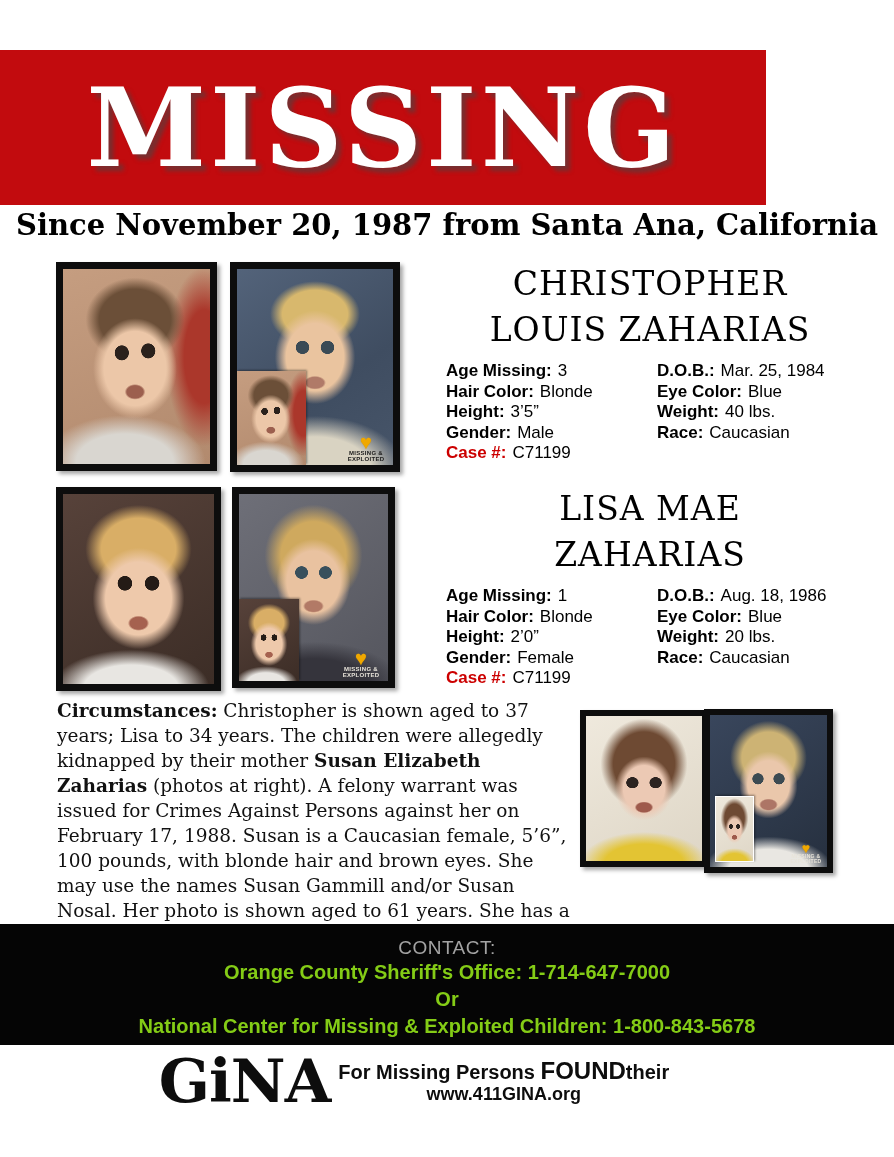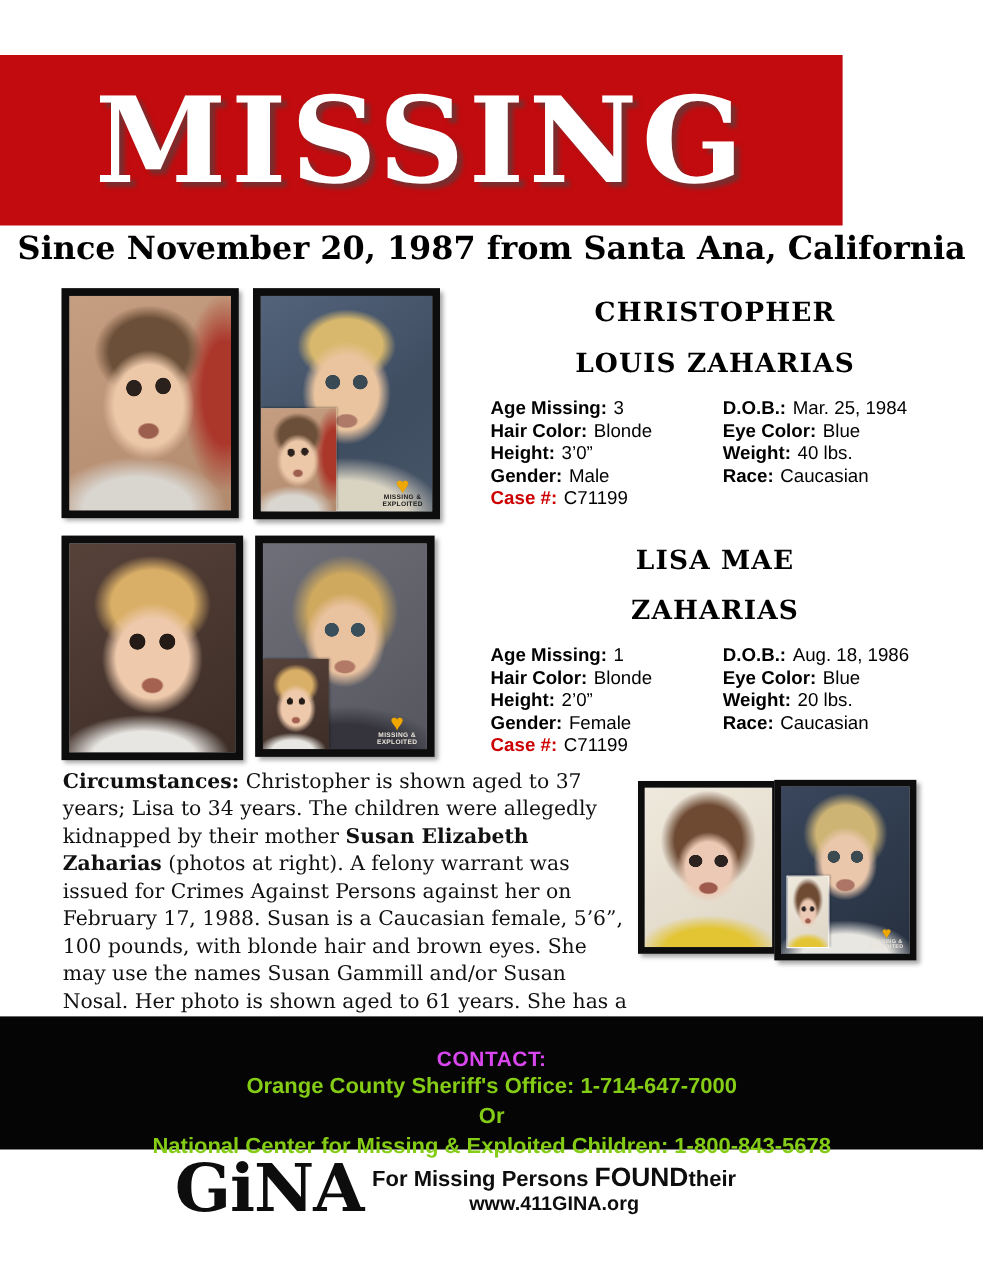--- a/index.html
+++ b/index.html
@@ -79,39 +79,39 @@
   .ncmec { position:absolute; right:3px; bottom:3px; width:48px; text-align:center; line-height:1; }
   .ncmec .heart { font-size:20px; color:#f0a800; display:block; line-height:16px;
                   text-shadow:0 0 1px #c98c00; }
   .ncmec .wm { display:block; font-size:6px; font-weight:bold; letter-spacing:.3px; }
   .ncmec.on-light .wm { color:#1a1a1a; }
   .ncmec.on-dark  .wm { color:#e8e4da; }
 
   
   .person-block { position:absolute; left:438px; width:424px; color:#000; }
   .pname { text-align:center; font-family:"DejaVu Serif","Liberation Serif",serif;
-           font-weight:bold; font-size:24px; line-height:46px; letter-spacing:1px; }
+           font-weight:normal; font-size:33px; line-height:46px; letter-spacing:1px; }
   .pdetails { display:flex; margin-top:8px; padding-left:8px; }
   .dcol-left  { width:211px; }
   .dcol-right { flex:1; }
   .drow { font-size:17px; line-height:20.5px; white-space:nowrap; }
   .dlabel { font-weight:bold; }
   .dlabel.case { color:#cc0000; }
   .dval { margin-left:6px; }
 
   
   .circ { position:absolute; left:57px; top:698px; width:515px;
           font-family:"DejaVu Serif","Liberation Serif",serif;
           font-size:18.5px; line-height:25px; color:#111; }
   .circ b { font-weight:bold; }
 
   
   .contact { position:absolute; top:924px; left:0; width:894px; height:121px;
              background:#050505; text-align:center; }
-  .contact-label { color:#d946ef; font-weight:bold; font-size:19px; padding-top:29px;
+  .contact-label { color:#a3a3a3; font-weight:normal; font-size:19px; padding-top:13px;
                    letter-spacing:.5px; }
   .contact-line { color:#84cc16; font-weight:bold; font-size:20px; line-height:27px; }
 
   
   .footer { position:absolute; top:1052px; left:0; width:828px;
             display:flex; justify-content:center; align-items:flex-start; }
   .gina { font-family:"DejaVu Serif","Liberation Serif",serif; font-weight:bold;
           font-size:60px; line-height:58px; color:#0d0d0d; letter-spacing:-1px; }
   .footer-right { margin-left:8px; padding-top:8px; }
   .tagline { font-weight:bold; font-size:20px; color:#0d0d0d; line-height:22px; }
@@ -158,21 +158,21 @@
     </div>
   </div>
 
   <div class="person-block" style="top:261px;">
     <div class="pname">CHRISTOPHER</div>
     <div class="pname">LOUIS ZAHARIAS</div>
     <div class="pdetails">
       <div class="dcol dcol-left">
         <div class="drow"><span class="dlabel">Age Missing:</span><span class="dval">3</span></div>
         <div class="drow"><span class="dlabel">Hair Color:</span><span class="dval">Blonde</span></div>
-        <div class="drow"><span class="dlabel">Height:</span><span class="dval">3’0”</span></div>
+        <div class="drow"><span class="dlabel">Height:</span><span class="dval">3’5”</span></div>
         <div class="drow"><span class="dlabel">Gender:</span><span class="dval">Male</span></div>
         <div class="drow"><span class="dlabel case">Case #:</span><span class="dval">C71199</span></div>
       </div>
       <div class="dcol dcol-right">
         <div class="drow"><span class="dlabel">D.O.B.:</span><span class="dval">Mar. 25, 1984</span></div>
         <div class="drow"><span class="dlabel">Eye Color:</span><span class="dval">Blue</span></div>
         <div class="drow"><span class="dlabel">Weight:</span><span class="dval">40 lbs.</span></div>
         <div class="drow"><span class="dlabel">Race:</span><span class="dval">Caucasian</span></div>
       </div>
     </div>

